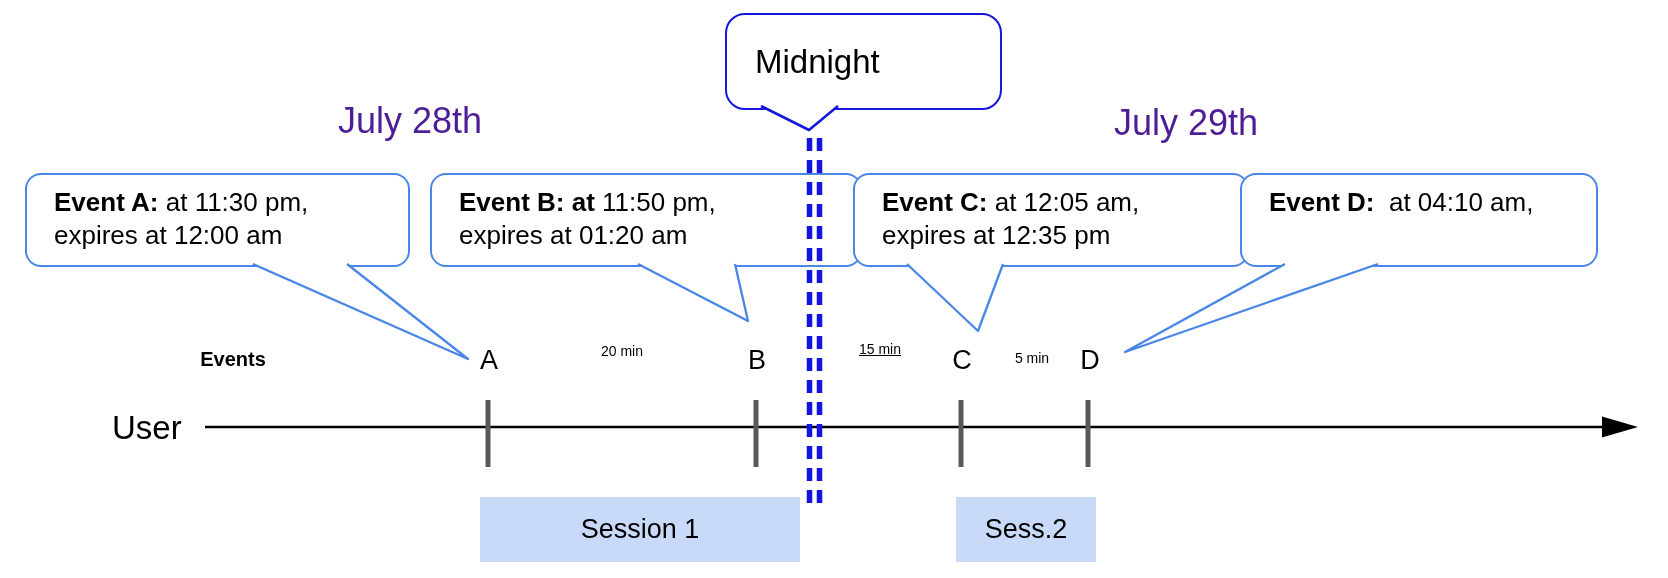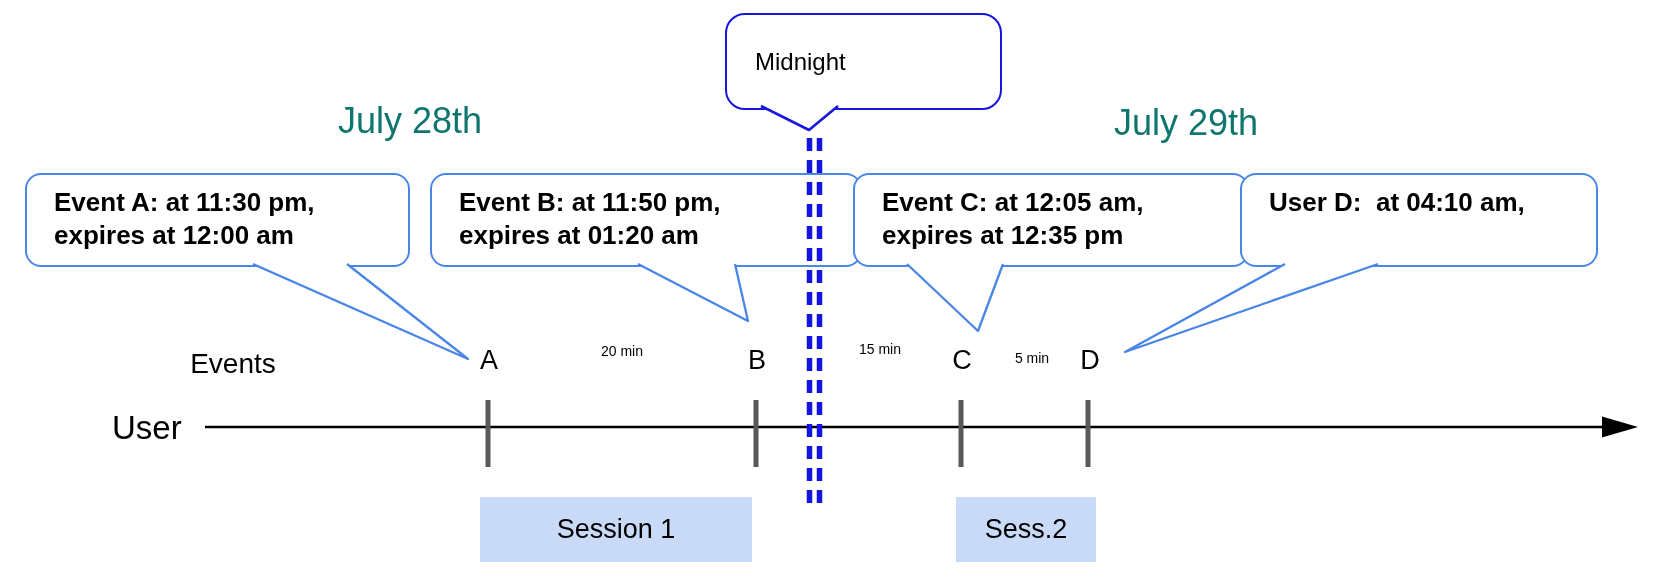--- a/index.html
+++ b/index.html
@@ -4,41 +4,41 @@
 <style>
   html,body{margin:0;padding:0;}
   body{
     width:1668px;height:578px;position:relative;background:#ffffff;
     font-family:"Liberation Sans", sans-serif;color:#000;overflow:hidden;
   }
   .abs{position:absolute;}
   .center-text{transform:translateX(-50%);white-space:nowrap;}
 
   
-  .date-label{font-size:36px;color:#0f766e;}
+  .date-label{font-size:36px;color:#4c1d95;}
 
   
   .midnight-box{
     left:725px;top:13px;width:277px;height:97px;
     border:2.6px solid #1616dd;border-radius:20px;background:#fff;
     box-sizing:border-box;display:flex;align-items:center;
-    padding-left:28px;font-size:24px;z-index:2;
+    padding-left:28px;font-size:33px;z-index:2;
   }
 
   
   .callout{
     border:2.6px solid #4a86e8;border-radius:16px;background:#fff;
     box-sizing:border-box;height:94px;top:173px;
     padding:11px 8px 0 27px;font-size:26px;line-height:33px;z-index:2;
   }
-  .callout span{white-space:pre-wrap;font-weight:bold;}
+  .callout span{white-space:pre-wrap;}
   .callout .b{font-weight:bold;}
 
   
-  .axis-word{font-size:28px;}
+  .axis-word{font-size:20px;font-weight:bold;}
   .tick-letter{font-size:27px;}
   .interval-label{font-size:14px;}
   .user-label{font-size:33px;}
 
   
   .session-box{
     top:497px;height:65px;background:#c9daf8;
     display:flex;align-items:center;justify-content:center;
     font-size:27px;z-index:1;
   }
@@ -64,36 +64,36 @@
   <span class="b">Event B: at</span><span> 11:50 pm,</span><br>
   <span>expires at 01:20 am</span>
 </div>
 
 <div class="abs callout" style="left:853px;width:396px;">
   <span class="b">Event C:</span><span> at 12:05 am,</span><br>
   <span>expires at 12:35 pm</span>
 </div>
 
 <div class="abs callout" style="left:1240px;width:358px;">
-  <span class="b">User D:</span><span>  at 04:10 am,</span><br>
+  <span class="b">Event D:</span><span>  at 04:10 am,</span><br>
 </div>
 
 <div class="abs axis-word center-text" style="left:233px;top:348px;">Events</div>
 <div class="abs user-label" style="left:112px;top:409px;">User</div>
 
 <div class="abs tick-letter center-text" style="left:489px;top:345px;">A</div>
 <div class="abs tick-letter center-text" style="left:757px;top:345px;">B</div>
 <div class="abs tick-letter center-text" style="left:962px;top:345px;">C</div>
 <div class="abs tick-letter center-text" style="left:1090px;top:345px;">D</div>
 
 <div class="abs interval-label center-text" style="left:622px;top:343px;">20 min</div>
-<div class="abs interval-label center-text" style="left:880px;top:341px;">15 min</div>
+<div class="abs interval-label center-text" style="left:880px;top:341px;text-decoration:underline;">15 min</div>
 <div class="abs interval-label center-text" style="left:1032px;top:350px;">5 min</div>
 
-<div class="abs session-box" style="left:480px;width:272px;text-align:right;">
+<div class="abs session-box" style="left:480px;width:320px;text-align:right;">
   <span>Session 1</span>
 </div>
 <div class="abs session-box" style="left:956px;width:140px;">
   <span>Sess.2</span>
 </div>
 
 <svg class="overlay" width="1668" height="578" viewBox="0 0 1668 578">
 
   <line x1="205" y1="427" x2="1606" y2="427" stroke="#000" stroke-width="2.6"></line>
   <polygon points="1602,416.5 1638,427 1602,437.5" fill="#000"></polygon>

